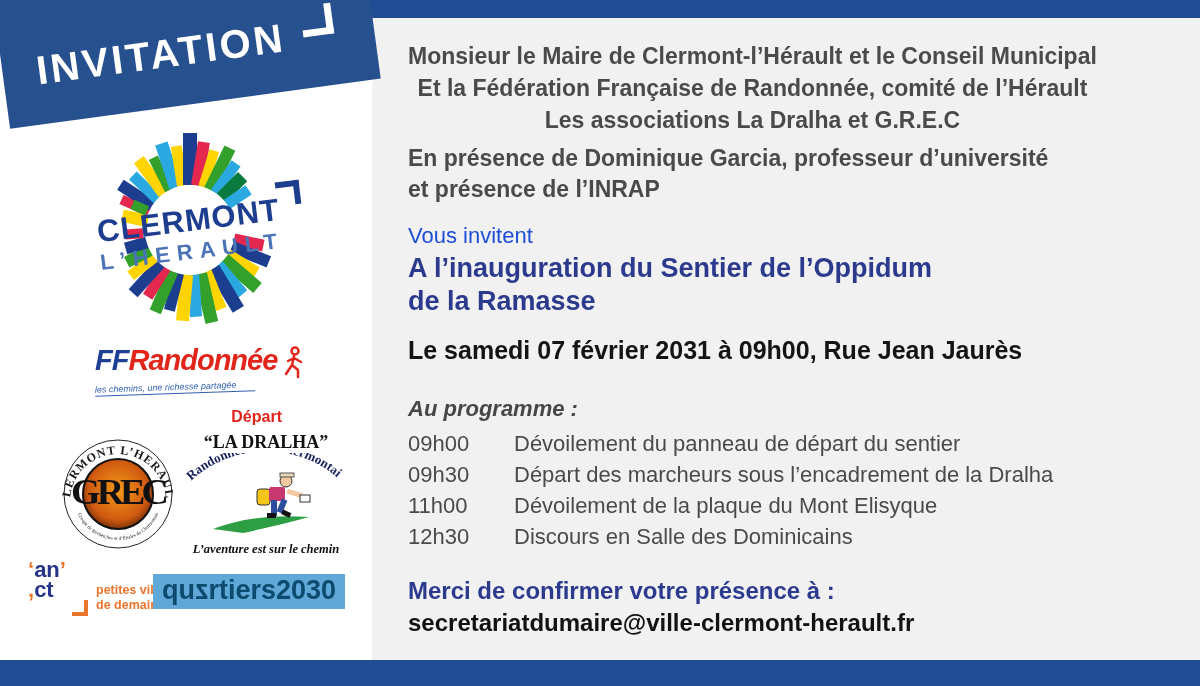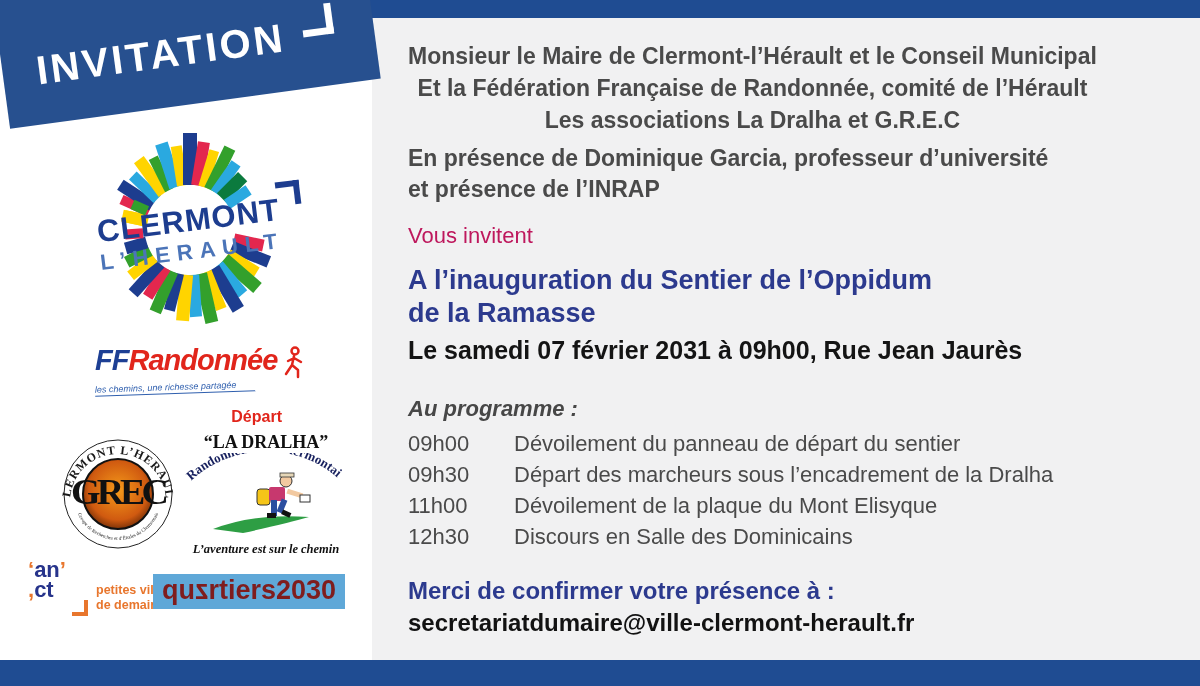--- a/index.html
+++ b/index.html
@@ -55,28 +55,28 @@
   .anct{position:absolute;left:28px;top:560px;display:flex;align-items:flex-end;}
   .anct-mark{position:relative;width:62px;height:58px;color:#27348b;font-weight:800;
     font-size:22px;line-height:0.92;letter-spacing:0;}
   .anct-q{color:#e8762d;font-weight:800;}
   .anct-bracket{position:absolute;right:2px;bottom:2px;width:12px;height:12px;
     border-right:4px solid #e8762d;border-bottom:4px solid #e8762d;}
   .anct-text{color:#e8762d;font-weight:800;font-size:12.5px;line-height:1.15;margin:0 0 6px 6px;}
   
   .quartiers{position:absolute;left:153px;top:574px;background:#5fa8d8;
     padding:3px 9px 5px 9px;display:flex;align-items:baseline;}
-  .quartiers span{color:#7f1d1d;font-weight:800;font-size:27px;letter-spacing:0;line-height:1;}
+  .quartiers span{color:#0c4a6e;font-weight:800;font-size:27px;letter-spacing:0;line-height:1;}
   .qa{display:inline-block;transform:scaleX(-1);}
   
   .rc{position:absolute;left:408px;color:#4a4a4a;}
   .hosts{top:40px;font-size:23px;font-weight:700;line-height:32px;text-align:center;}
   .presence{top:143px;font-size:23px;font-weight:700;line-height:31px;}
-  .vous{top:223px;font-size:22px;font-weight:400;color:#be185d;}
-  .event-title{top:264px;font-size:27px;font-weight:800;line-height:33px;color:#2c3a8e;}
+  .vous{top:223px;font-size:22px;font-weight:400;color:#1d4ed8;}
+  .event-title{top:252px;font-size:27px;font-weight:800;line-height:33px;color:#2c3a8e;}
   .date-line{top:336px;font-size:25px;font-weight:800;color:#141414;}
   .prog-head{top:396px;font-size:22px;font-weight:800;color:#474747;font-style:italic;}
   .programme{top:428px;font-size:22px;font-weight:400;line-height:31px;color:#4a4a4a;}
   .prog-row .time{display:inline-block;width:106px;}
   .rsvp-label{top:577px;font-size:24px;font-weight:800;color:#2c3a8e;}
   .rsvp-email{top:609px;font-size:24px;font-weight:800;color:#121212;}
 </style>
 </head>
 <body>
 

